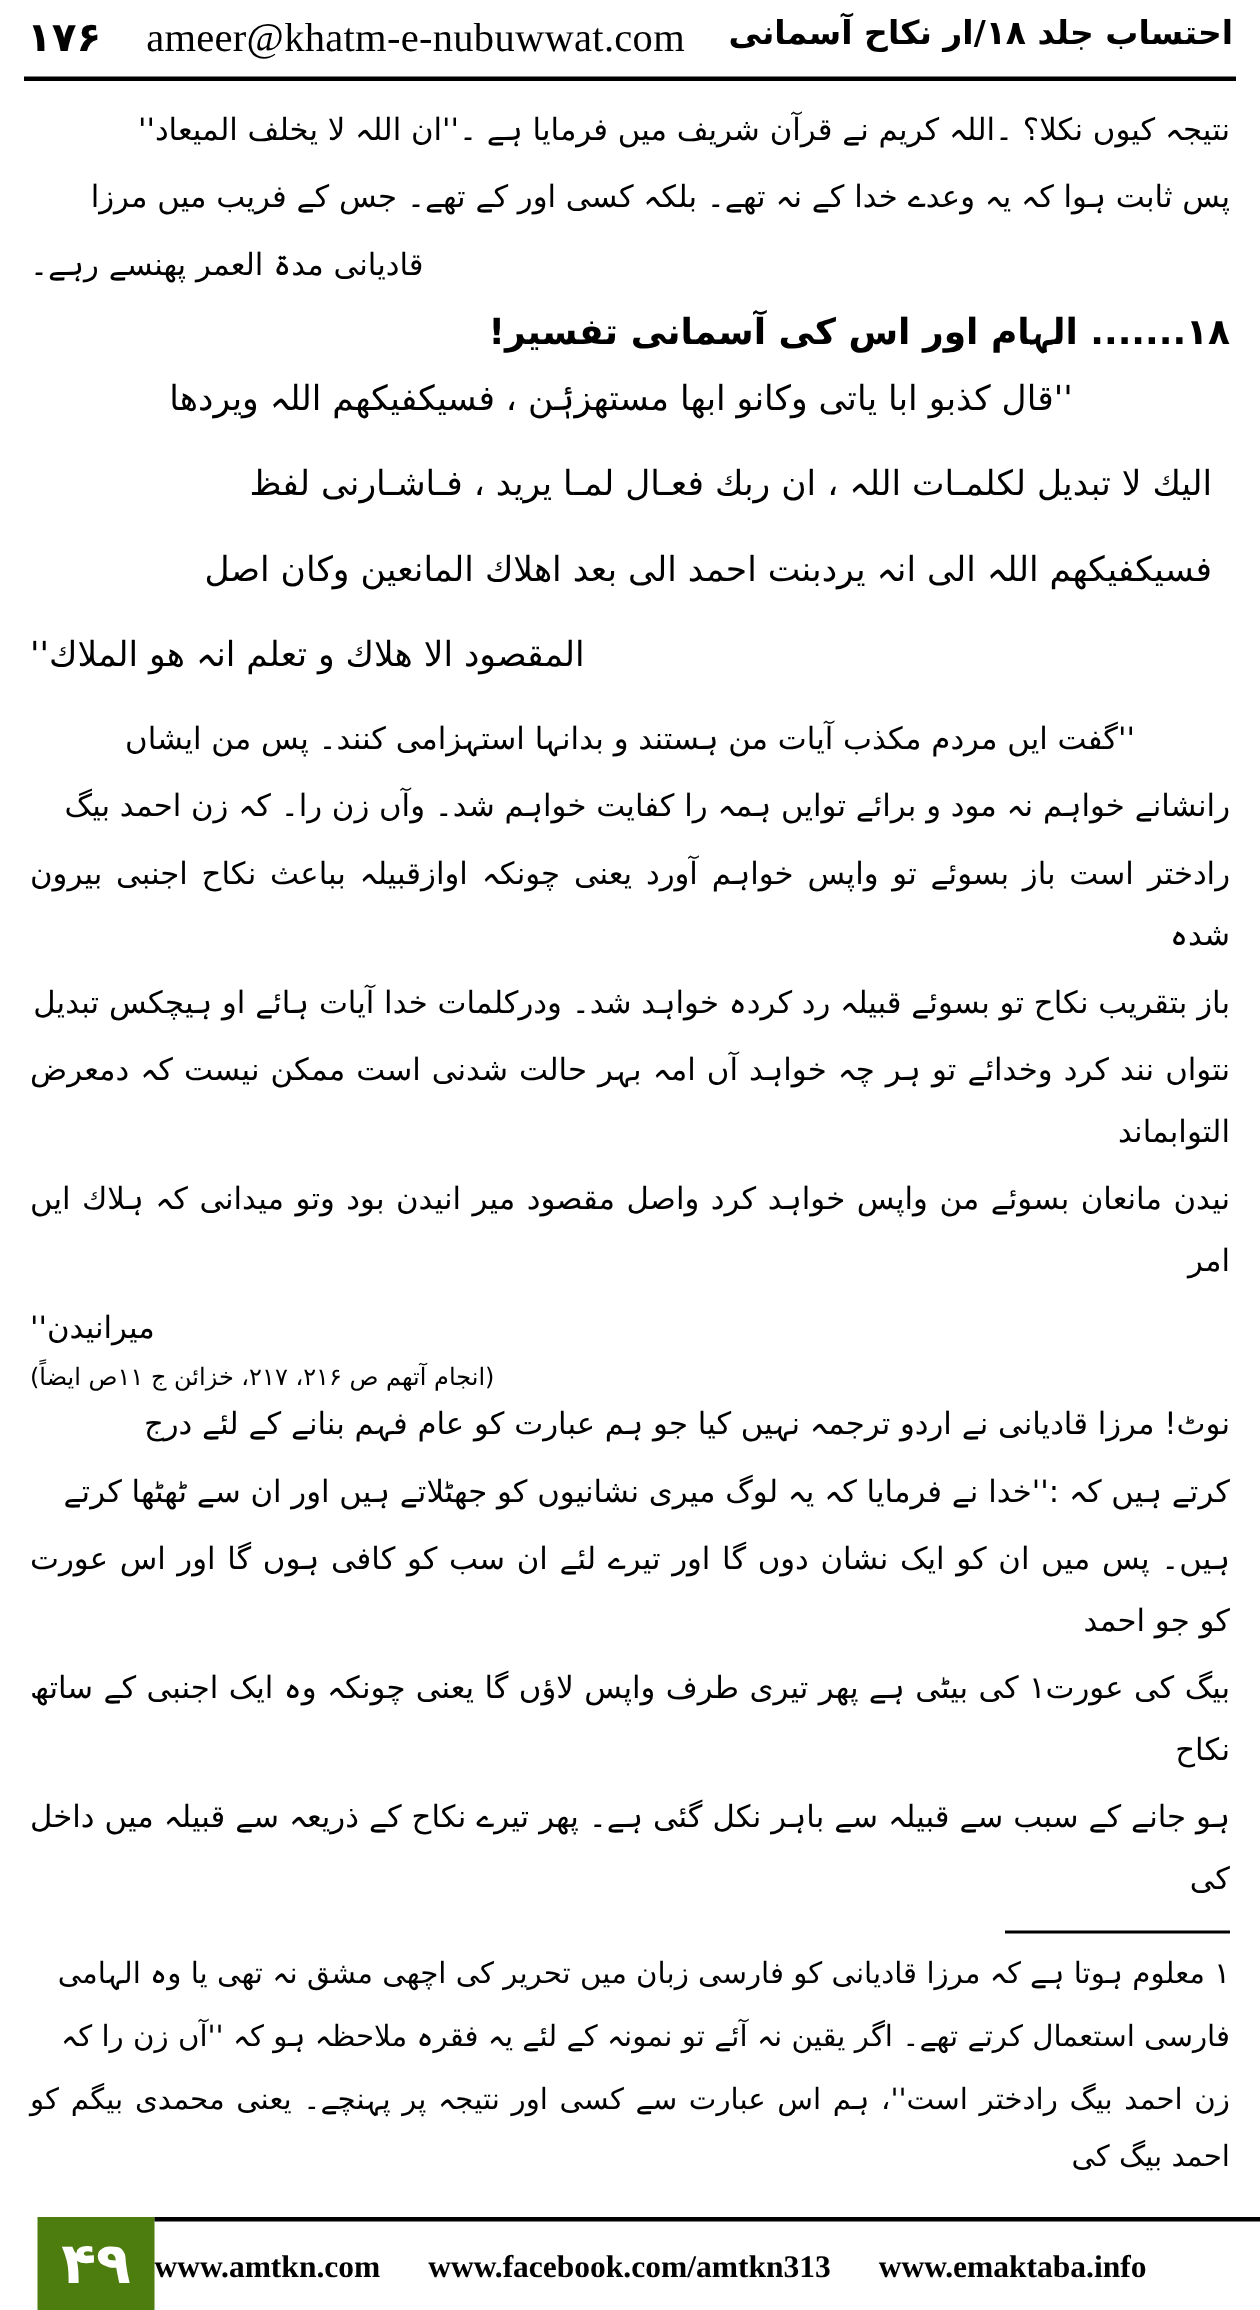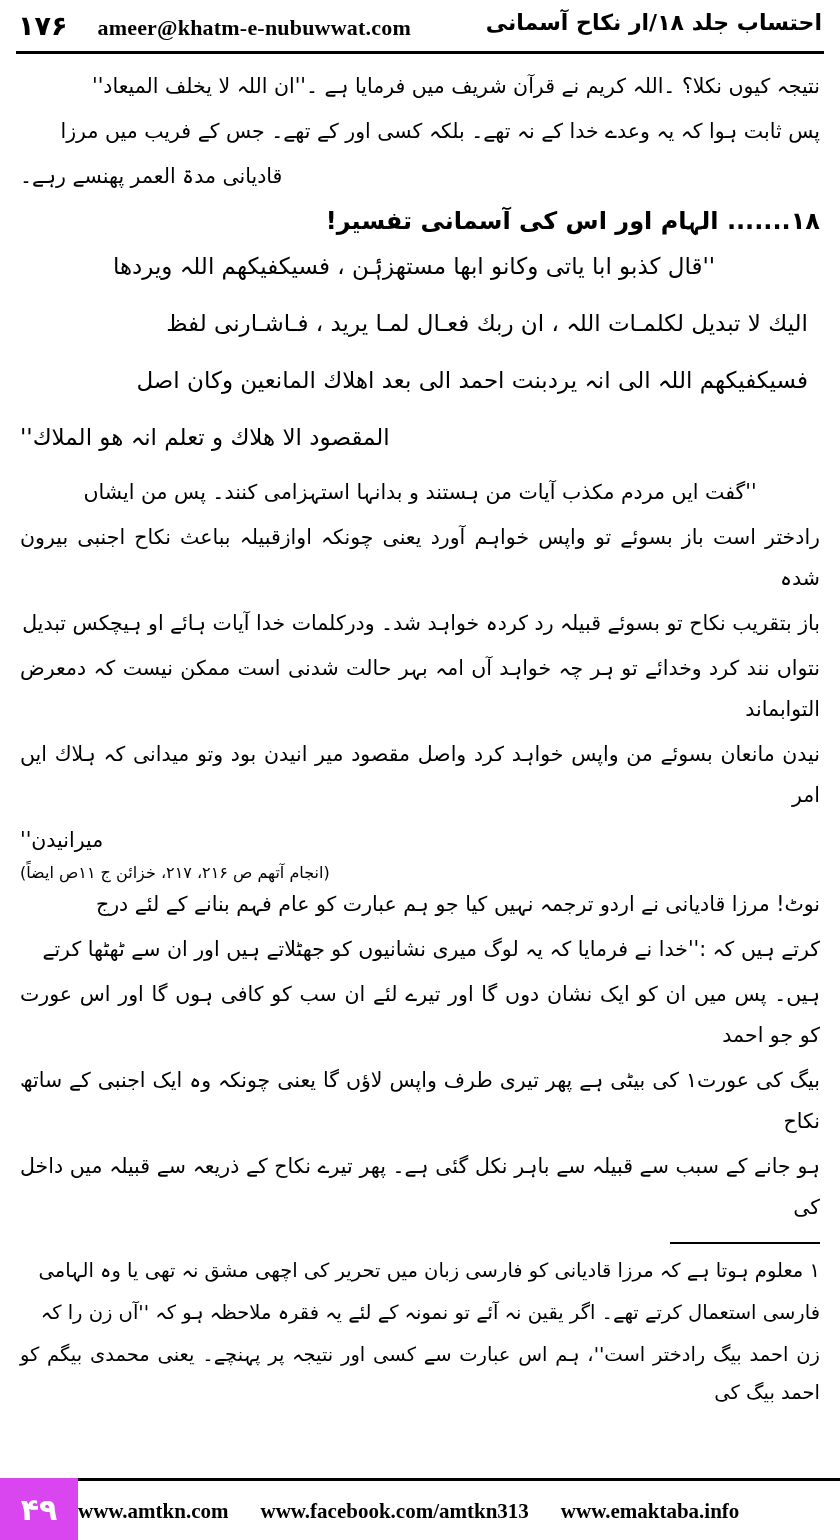--- a/index.html
+++ b/index.html
@@ -40,22 +40,22 @@
     letter-spacing: 0px;
   }
   .header-left {
     display: flex;
     align-items: baseline;
     gap: 30px;
     direction: ltr;
   }
   .header-email {
     font-family: "Liberation Serif", serif;
-    font-size: 22px;
-    font-weight: bold;
+    font-size: 27px;
+    font-weight: normal;
     letter-spacing: 0.2px;
   }
   .header-pageno {
     font-family: "DejaVu Sans", sans-serif;
     font-size: 27px;
     font-weight: bold;
     direction: rtl;
   }
   .rule {
     height: 3px;
@@ -137,29 +137,30 @@
     position: absolute;
     left: 0;
     bottom: 0;
     width: 840px;
     height: 62px;
     display: flex;
     align-items: stretch;
   }
   .footer-pageno {
     width: 78px;
-    background: #d946ef;
+    background: #4d7c0f;
     color: #fff;
     display: flex;
     align-items: center;
     justify-content: center;
     font-family: "DejaVu Sans", sans-serif;
-    font-size: 30px;
-    font-weight: bold;
-    direction: rtl;
+    font-size: 38px;
+    font-weight: bold;
+    direction: rtl;
+    margin-left: 25px;
   }
   .footer-links {
     flex: 1;
     display: flex;
     align-items: center;
     gap: 32px;
     font-family: "Liberation Serif", serif;
     font-size: 21px;
     font-weight: bold;
     border-top: 3px solid #000;
@@ -189,20 +190,21 @@
     <p class="urdu urdu-body left-line">قادیانی مدۃ العمر پھنسے رہے۔</p>
 
     <p class="heading-line">۱۸....... الہام اور اس کی آسمانی تفسیر!</p>
 
     <p class="arabic-quote center-line">''قال کذبو ابا یاتی وکانو ابھا مستھزئٖن ، فسیکفیکھم اللہ ویردھا</p>
     <p class="arabic-quote">الیك لا تبدیل لكلمـات اللہ ، ان ربك فعـال لمـا یرید ، فـاشـارنی لفظ</p>
     <p class="arabic-quote">فسیکفیکھم اللہ الی انہ یردبنت احمد الی بعد اھلاك المانعین وکان اصل</p>
     <p class="arabic-quote left-line">المقصود الا ھلاك و تعلم انہ ھو الملاك''</p>
 
     <p class="persian-quote center-line">''گفت ایں مردم مکذب آیات من ہستند و بدانہا استہزامی کنند۔ پس من ایشاں</p>
+    <p class="persian-quote">رانشانے خواہم نہ مود و برائے توایں ہمہ را کفایت خواہم شد۔ وآں زن را۔ کہ زن احمد بیگ</p>
     <p class="persian-quote">رادختر است باز بسوئے تو واپس خواہم آورد یعنی چونکہ اوازقبیلہ بباعث نکاح اجنبی بیرون شدہ</p>
     <p class="persian-quote">باز بتقریب نکاح تو بسوئے قبیلہ رد کردہ خواہد شد۔ ودرکلمات خدا آیات ہائے او ہیچکس تبدیل</p>
     <p class="persian-quote">نتواں نند کرد وخدائے تو ہر چہ خواہد آں امہ بہر حالت شدنی است ممکن نیست کہ دمعرض التوابماند</p>
     <p class="persian-quote">نیدن مانعان بسوئے من واپس خواہد کرد واصل مقصود میر انیدن بود وتو میدانی کہ ہلاك ایں امر</p>
     <p class="persian-quote left-line">میرانیدن''</p>
 
     <p class="ref">(انجام آتھم ص ۲۱۶، ۲۱۷، خزائن ج ۱۱ص ایضاً)</p>
 
     <p class="urdu urdu-body">نوٹ! مرزا قادیانی نے اردو ترجمہ نہیں کیا جو ہم عبارت کو عام فہم بنانے کے لئے درج</p>
     <p class="urdu urdu-body">کرتے ہیں کہ :''خدا نے فرمایا کہ یہ لوگ میری نشانیوں کو جھٹلاتے ہیں اور ان سے ٹھٹھا کرتے</p>

